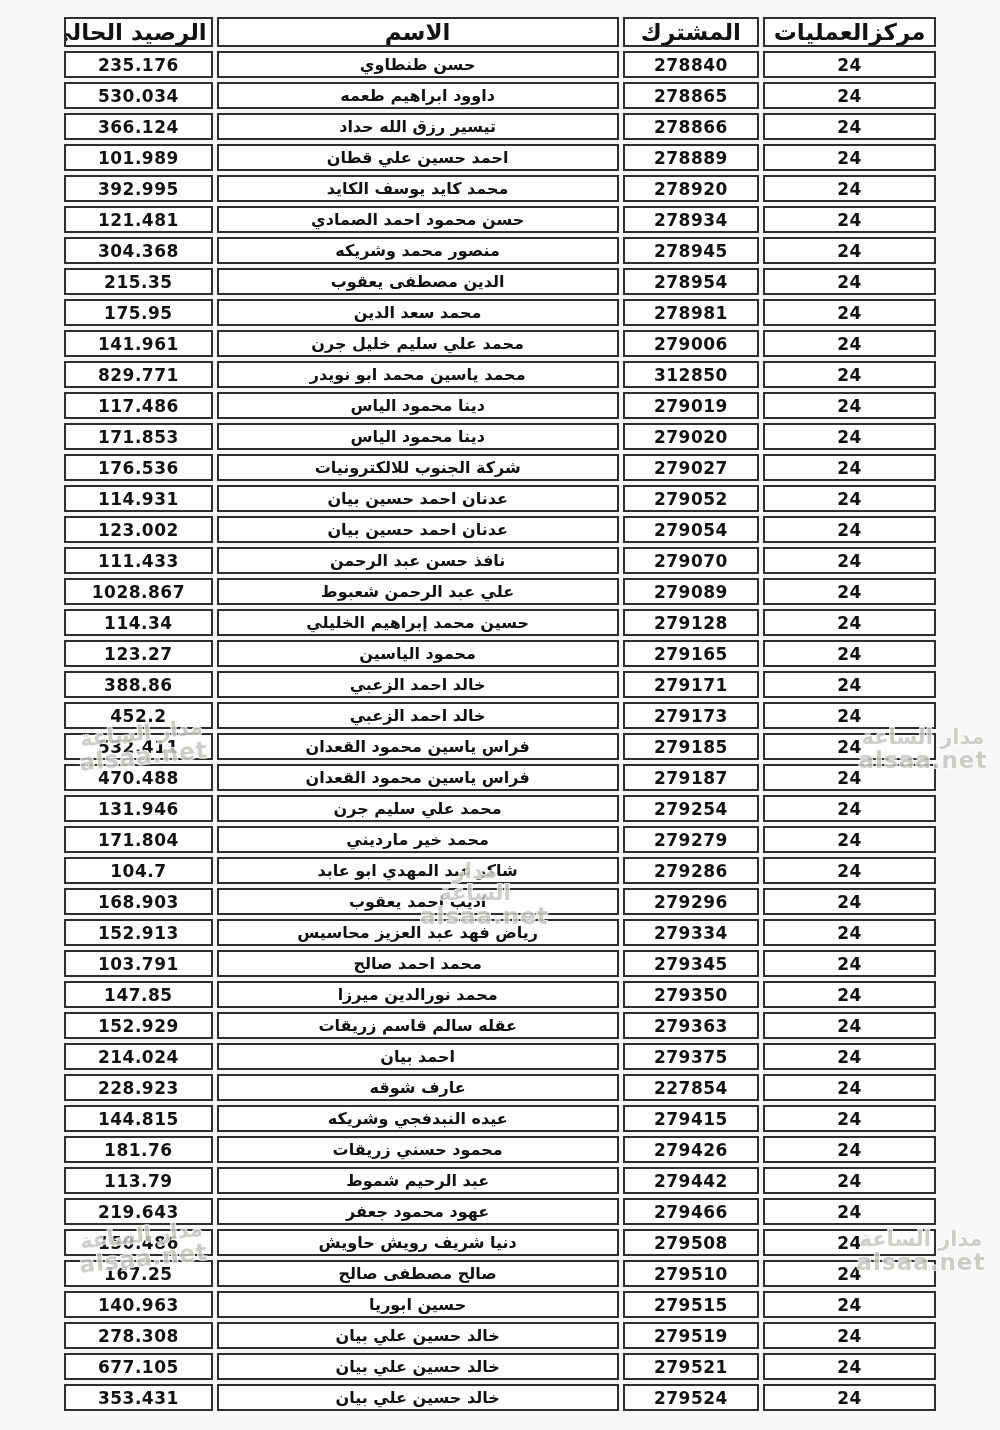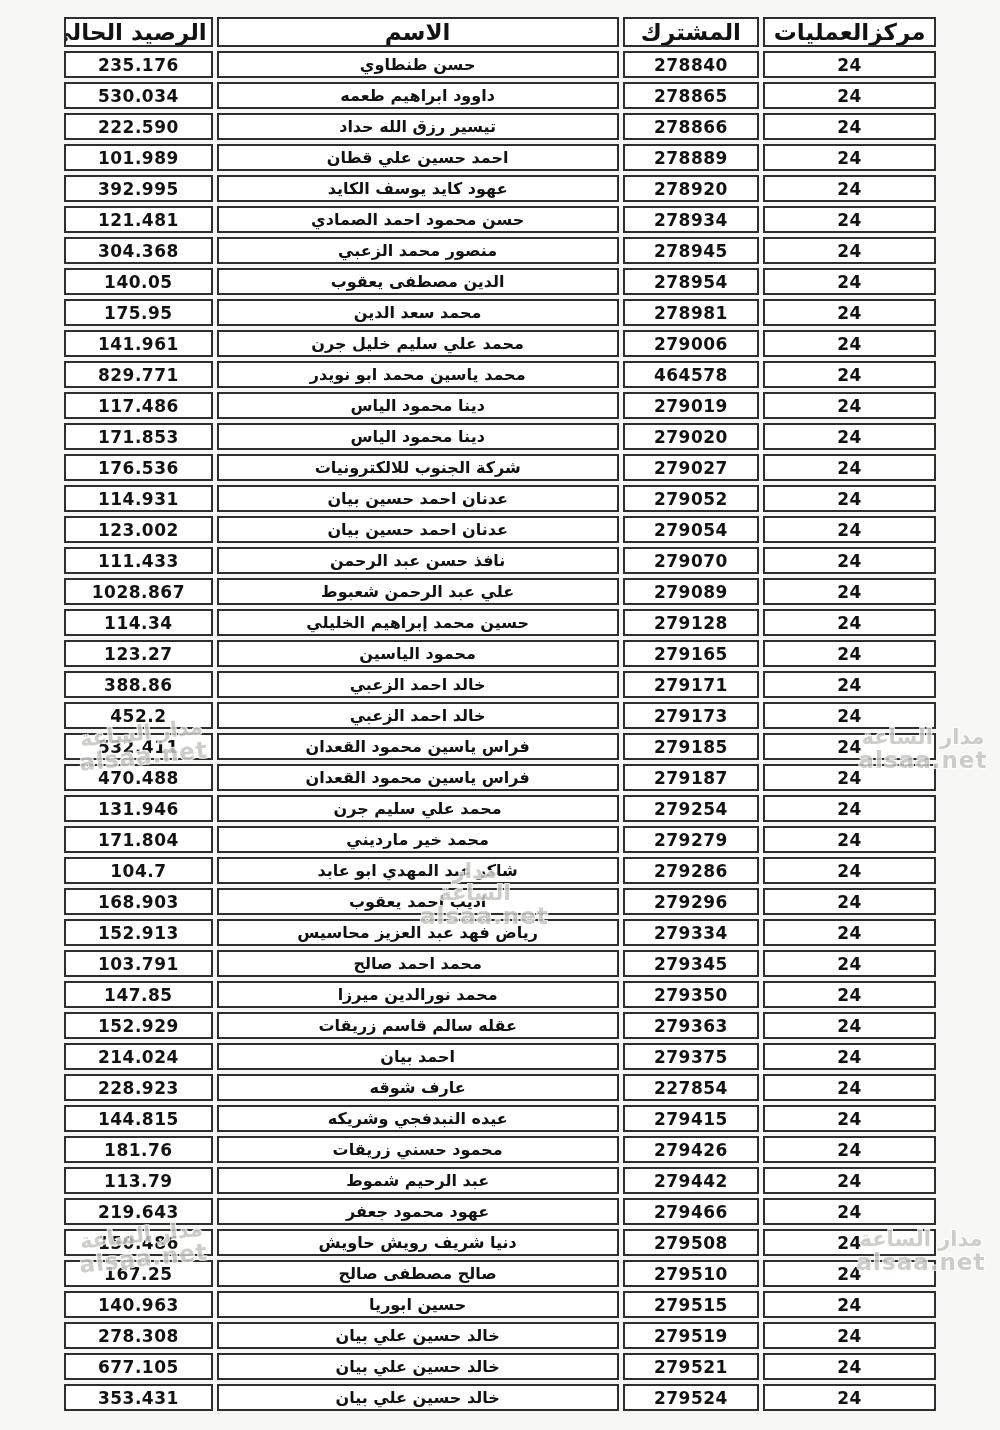--- a/index.html
+++ b/index.html
@@ -113,75 +113,75 @@
       <td class="cell-center">24</td>
       <td class="cell-subscriber">278865</td>
       <td class="cell-name">داوود ابراهيم طعمه</td>
       <td class="cell-balance">530.034</td>
     </tr>
 
     <tr>
       <td class="cell-center">24</td>
       <td class="cell-subscriber">278866</td>
       <td class="cell-name">تيسير رزق الله حداد</td>
-      <td class="cell-balance">222.590</td>
+      <td class="cell-balance">366.124</td>
     </tr>
 
     <tr>
       <td class="cell-center">24</td>
       <td class="cell-subscriber">278889</td>
       <td class="cell-name">احمد حسين علي قطان</td>
       <td class="cell-balance">101.989</td>
     </tr>
 
     <tr>
       <td class="cell-center">24</td>
       <td class="cell-subscriber">278920</td>
-      <td class="cell-name">عهود كايد يوسف الكايد</td>
+      <td class="cell-name">محمد كايد يوسف الكايد</td>
       <td class="cell-balance">392.995</td>
     </tr>
 
     <tr>
       <td class="cell-center">24</td>
       <td class="cell-subscriber">278934</td>
       <td class="cell-name">حسن محمود احمد الصمادي</td>
       <td class="cell-balance">121.481</td>
     </tr>
 
     <tr>
       <td class="cell-center">24</td>
       <td class="cell-subscriber">278945</td>
-      <td class="cell-name">منصور محمد الزعبي</td>
+      <td class="cell-name">منصور محمد وشريكه</td>
       <td class="cell-balance">304.368</td>
     </tr>
 
     <tr>
       <td class="cell-center">24</td>
       <td class="cell-subscriber">278954</td>
       <td class="cell-name">الدين مصطفى يعقوب</td>
-      <td class="cell-balance">140.05</td>
+      <td class="cell-balance">215.35</td>
     </tr>
 
     <tr>
       <td class="cell-center">24</td>
       <td class="cell-subscriber">278981</td>
       <td class="cell-name">محمد سعد الدين</td>
       <td class="cell-balance">175.95</td>
     </tr>
 
     <tr>
       <td class="cell-center">24</td>
       <td class="cell-subscriber">279006</td>
       <td class="cell-name">محمد علي سليم خليل جرن</td>
       <td class="cell-balance">141.961</td>
     </tr>
 
     <tr>
       <td class="cell-center">24</td>
-      <td class="cell-subscriber">464578</td>
+      <td class="cell-subscriber">312850</td>
       <td class="cell-name">محمد ياسين محمد ابو نويدر</td>
       <td class="cell-balance">829.771</td>
     </tr>
 
     <tr>
       <td class="cell-center">24</td>
       <td class="cell-subscriber">279019</td>
       <td class="cell-name">دينا محمود الياس</td>
       <td class="cell-balance">117.486</td>
     </tr>

